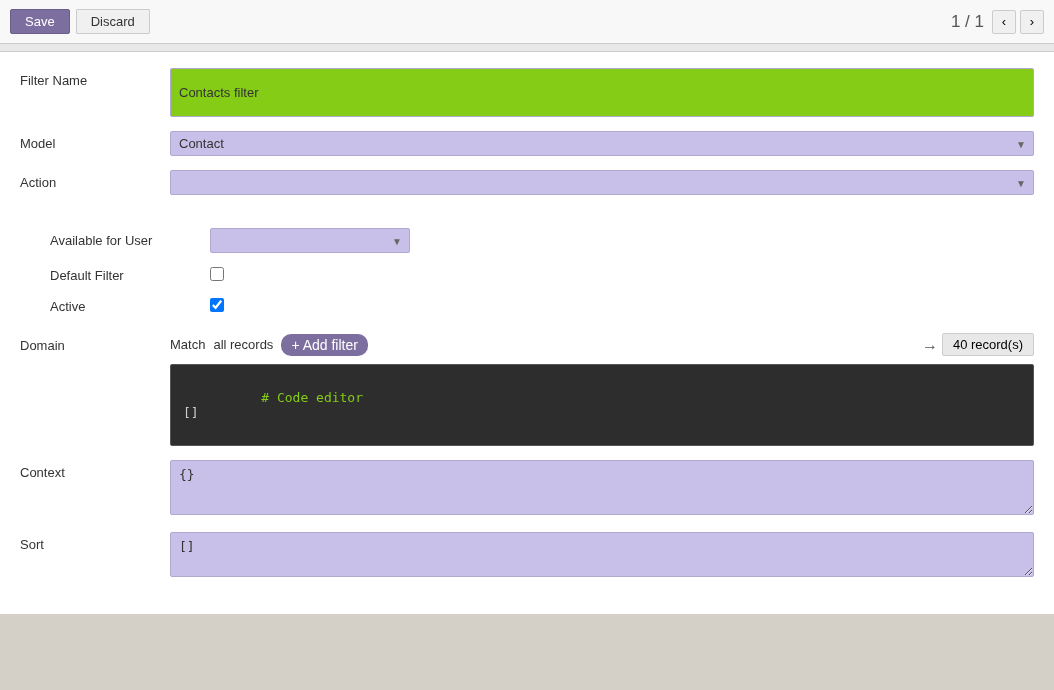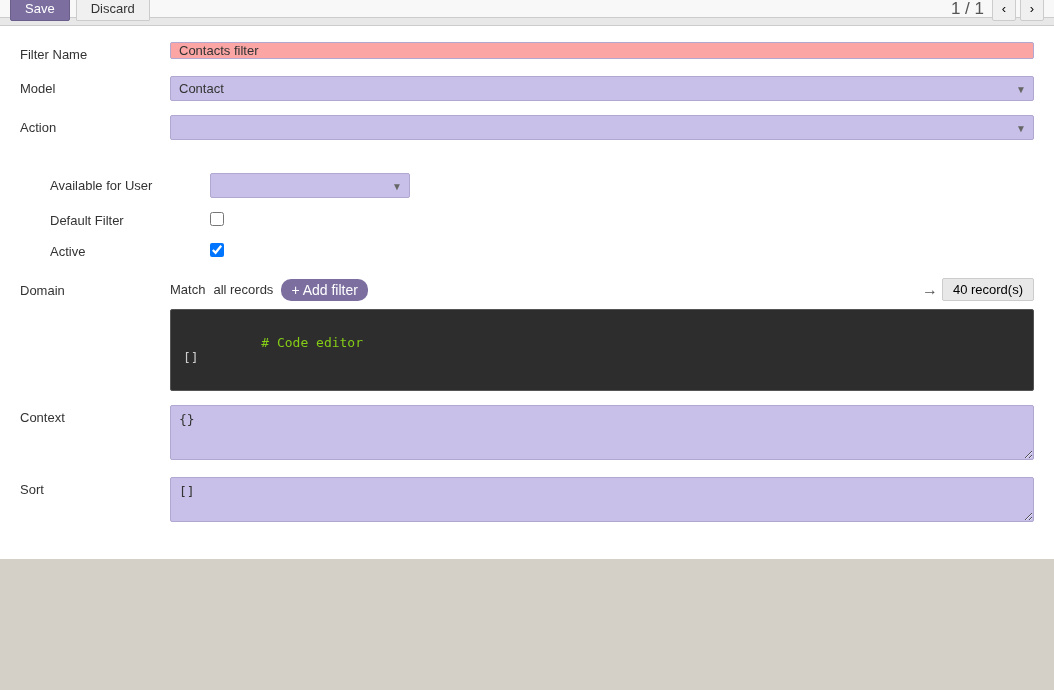--- a/index.html
+++ b/index.html
@@ -12,21 +12,21 @@
     }
 
     
     .toolbar {
       background: #f8f8f8;
       border-bottom: 1px solid #ccc;
       padding: 6px 10px;
       display: flex;
       align-items: center;
       justify-content: space-between;
-      height: 18px;
+      height: 44px;
     }
     .toolbar-left { display: flex; gap: 6px; }
     .toolbar-right { display: flex; align-items: center; gap: 4px; }
 
     .btn-save {
       background: #7c6fa0;
       color: #fff;
       border: 1px solid #6a5e8a;
       padding: 4px 14px;
       cursor: pointer;
@@ -86,23 +86,23 @@
       color: #333;
       font-size: 13px;
     }
 
     .form-field {
       flex: 1;
     }
 
     .input-text {
       width: 100%;
-      padding: 0 8px;
+      padding: 16px 8px;
       border: 1px solid #b0a8d0;
-      background: #fca5a5;
+      background: #84cc16;
       border-radius: 2px;
       font-size: 13px;
       color: #333;
     }
 
     .select-field {
       width: 100%;
       padding: 4px 8px;
       border: 1px solid #b0a8d0;
       background: #c8c0e8;

